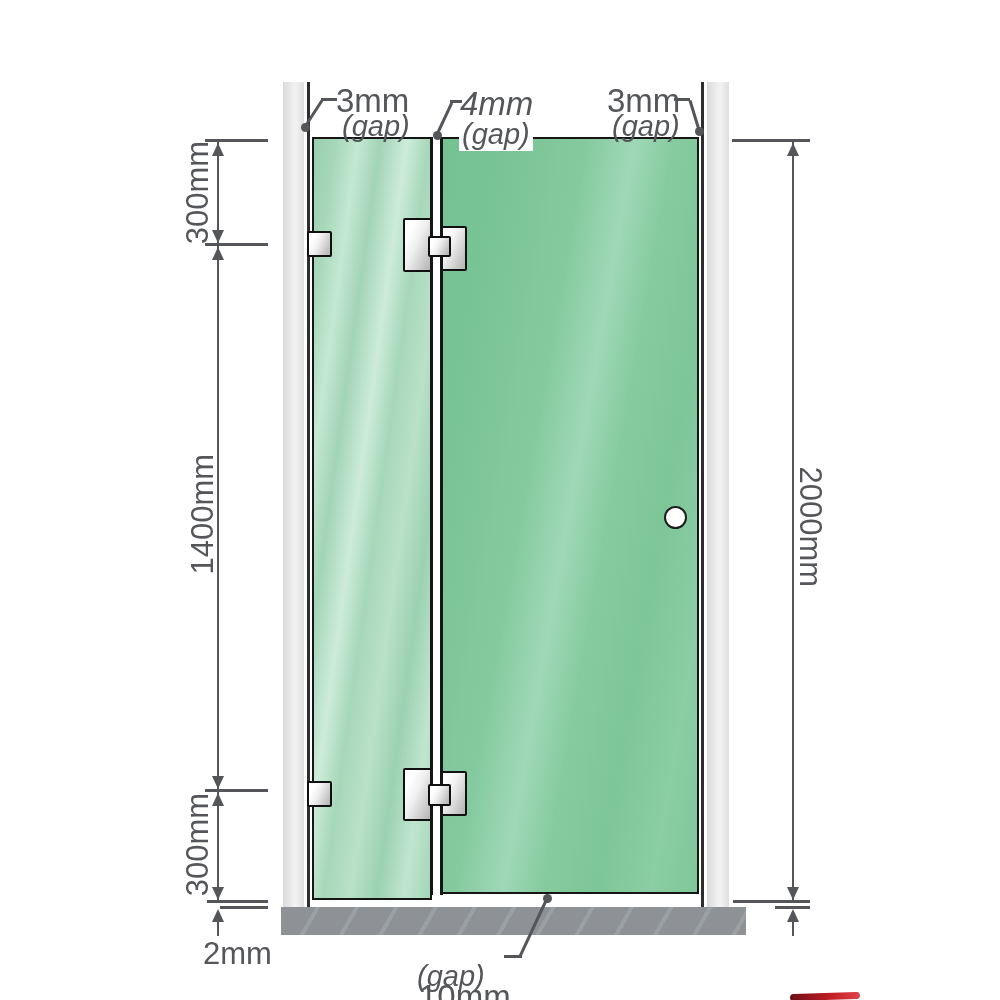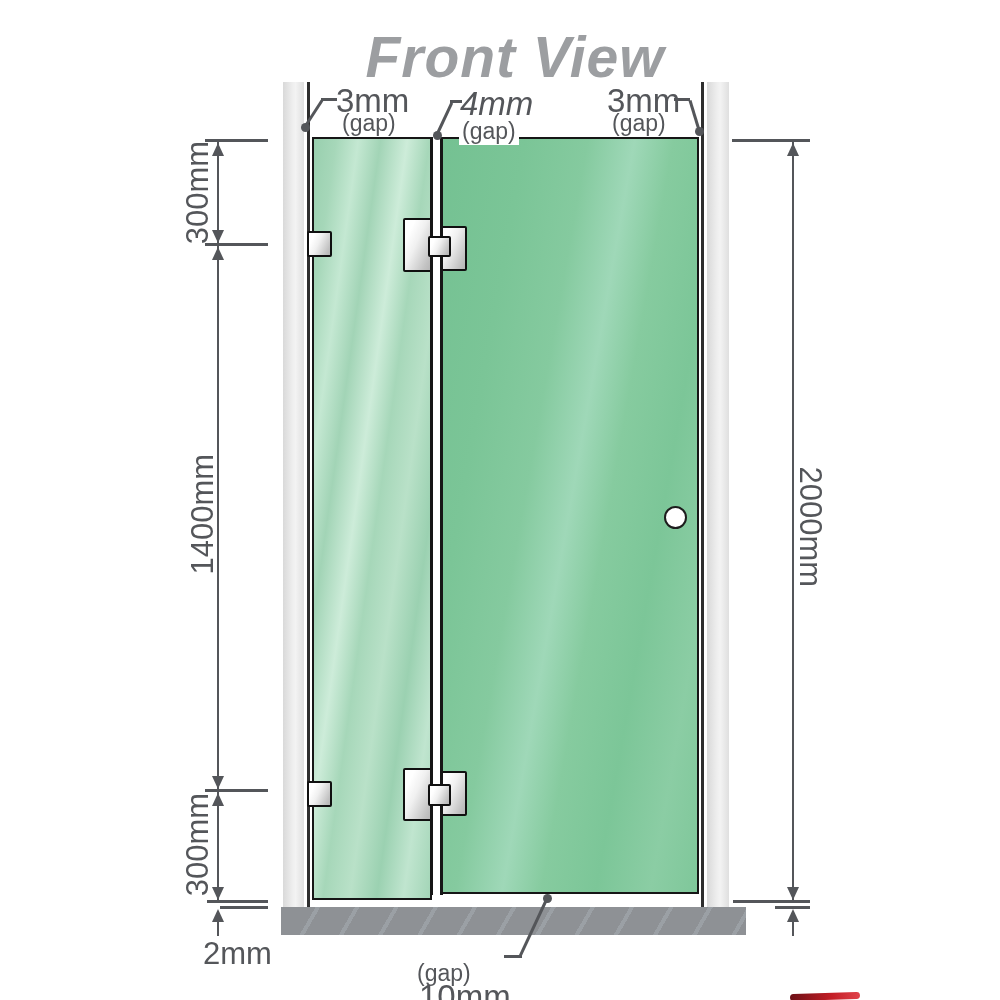--- a/index.html
+++ b/index.html
@@ -53,35 +53,34 @@
   .vline{width:2px;}
   .arr{width:0;height:0;z-index:5;}
   .arr-up{border-left:6px solid transparent;border-right:6px solid transparent;border-bottom:13px solid #54565a;}
   .arr-down{border-left:6px solid transparent;border-right:6px solid transparent;border-top:13px solid #54565a;}
 
   .dimlabel{color:#54565a;font-size:31px;white-space:nowrap;z-index:6;}
   .vlabel{width:120px;text-align:center;line-height:31px;}
   .rot-ccw{transform:rotate(-90deg);}
   .rot-cw{transform:rotate(90deg);}
   .gapval{color:#54565a;font-size:33px;white-space:nowrap;z-index:6;}
-  .gapunit{color:#54565a;font-size:23px;white-space:nowrap;z-index:6;}
+  .gapunit{color:#54565a;font-size:29px;white-space:nowrap;z-index:6;font-style:italic;}
   .knockout{background:#ffffff;padding:0 3px;}
 
   .leader{height:3px;background:#54565a;transform-origin:left center;z-index:6;}
   .ldot{width:9px;height:9px;border-radius:50%;background:#54565a;z-index:6;}
 
   .logo-red{left:790px;top:993px;width:70px;height:7px;border-radius:4px;transform:rotate(-2deg);
     background:linear-gradient(90deg,#6c1016,#c41e26 60%,#e0434b);}
 </style>
 </head>
 <body>
 
 <div class="canvas">
 
-  <div class="abs title">Front View</div>
 
   <div class="abs post post-left"></div>
   <div class="abs wallline wallline-left"></div>
   <div class="abs post post-right"></div>
   <div class="abs wallline wallline-right"></div>
 
   <div class="abs glass glass-left"></div>
   <div class="abs glass glass-door"></div>
   <div class="abs gap-strip"></div>
   <div class="abs knob"></div>

